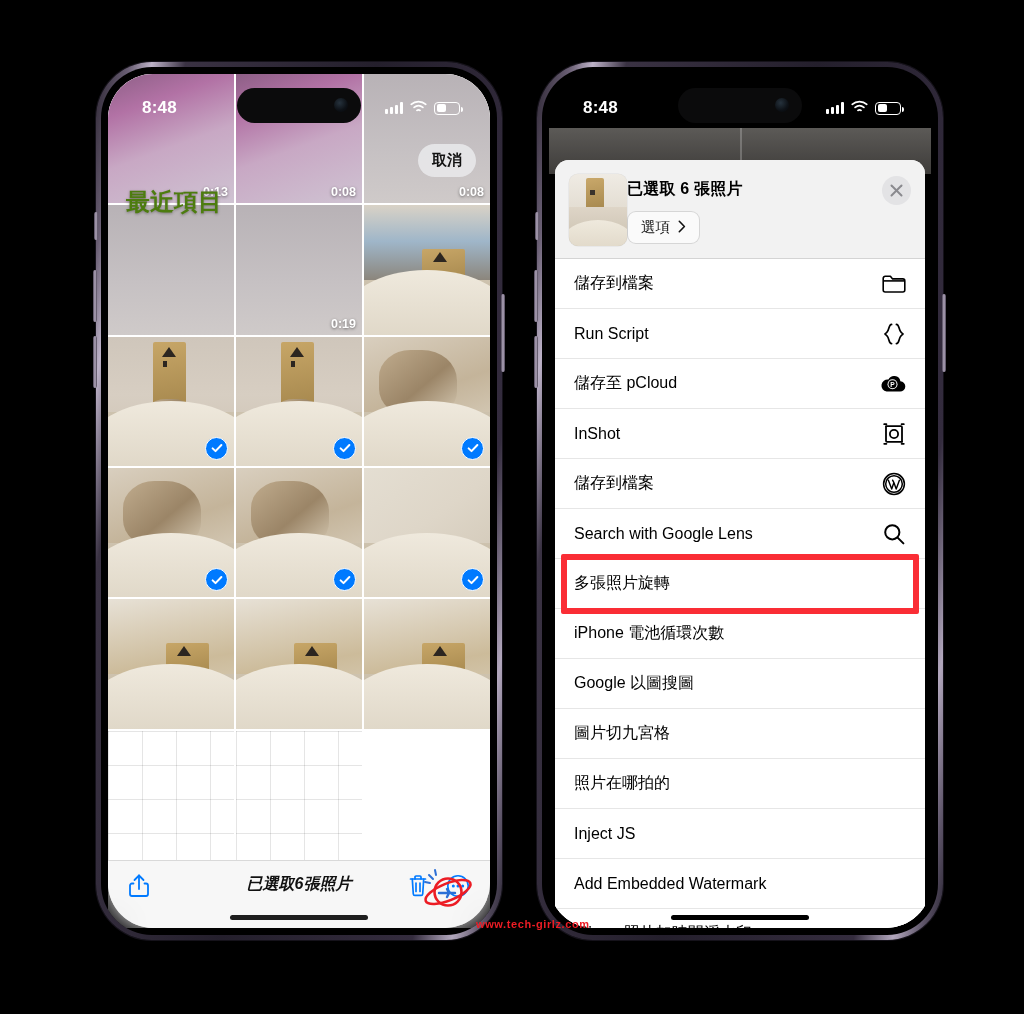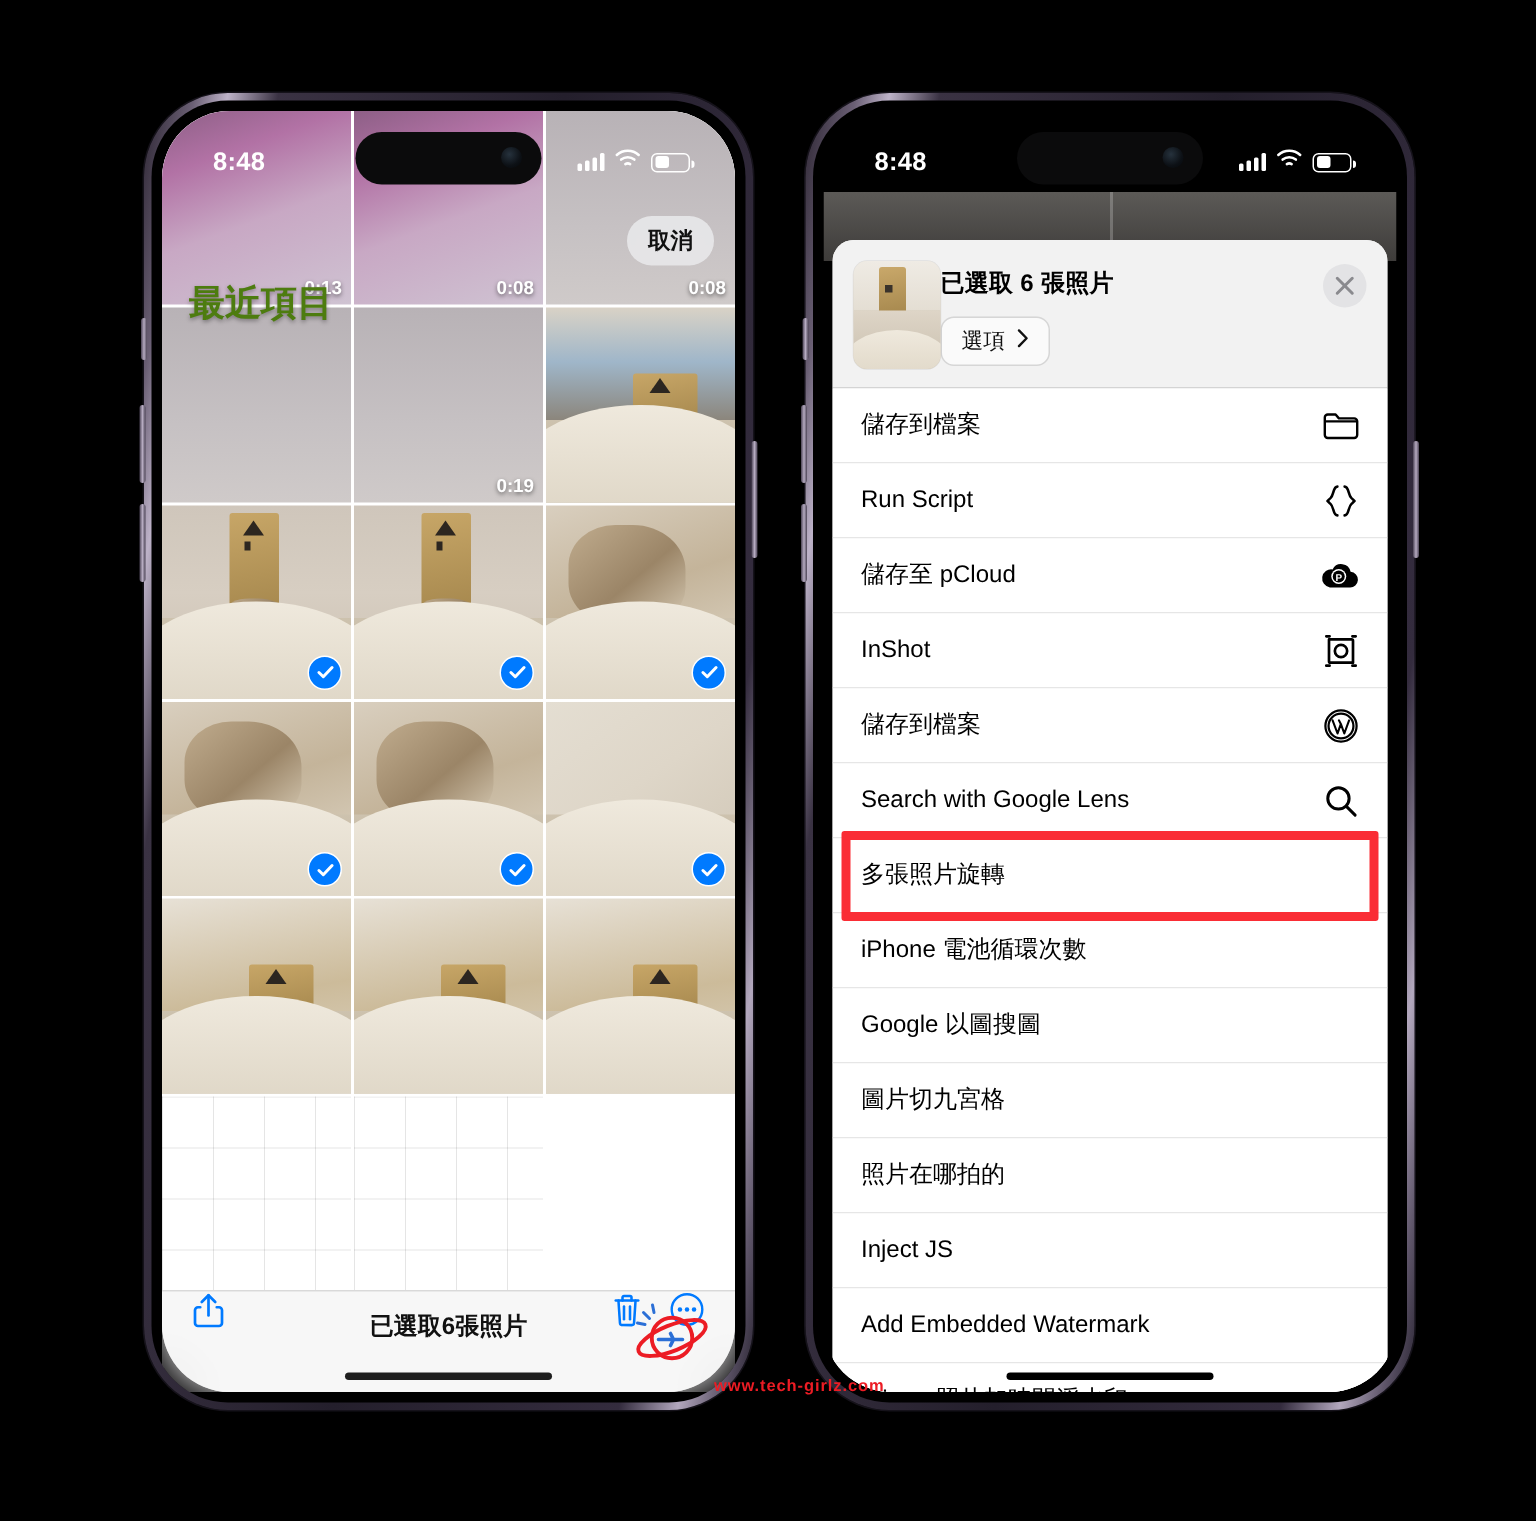--- a/index.html
+++ b/index.html
@@ -123,23 +123,24 @@
     border-radius:40% 45% 38% 42%;
   }
   .pixelated { background-image:
       linear-gradient(90deg, rgba(0,0,0,.10) 1px, transparent 1px),
       linear-gradient(180deg, rgba(0,0,0,.10) 1px, transparent 1px);
     background-size: 34px 34px, 34px 34px; }
 
   .toolbar {
     position:absolute; left:0; right:0; bottom:0; height:68px;
     background:rgba(246,246,246,.94); backdrop-filter:blur(14px);
-    display:flex; align-items:flex-start; justify-content:space-between;
+    display:flex; align-items:center; justify-content:space-between;
     padding:0 20px 14px 20px;
     border-top:.5px solid rgba(0,0,0,.12);
+    font-style:italic;
   }
   .tb-left, .tb-right { display:flex; align-items:center; gap:18px; }
   .tb-label { font-size:16px; font-weight:700; color:#111; position:absolute; left:50%; transform:translateX(-50%); top:13px; }
   .icon-blue { color:#007aff; }
   .home-bar {
     position:absolute; bottom:8px; left:50%; transform:translateX(-50%);
     width:138px; height:5px; border-radius:3px; background:#000; opacity:.88;
   }
 
   

